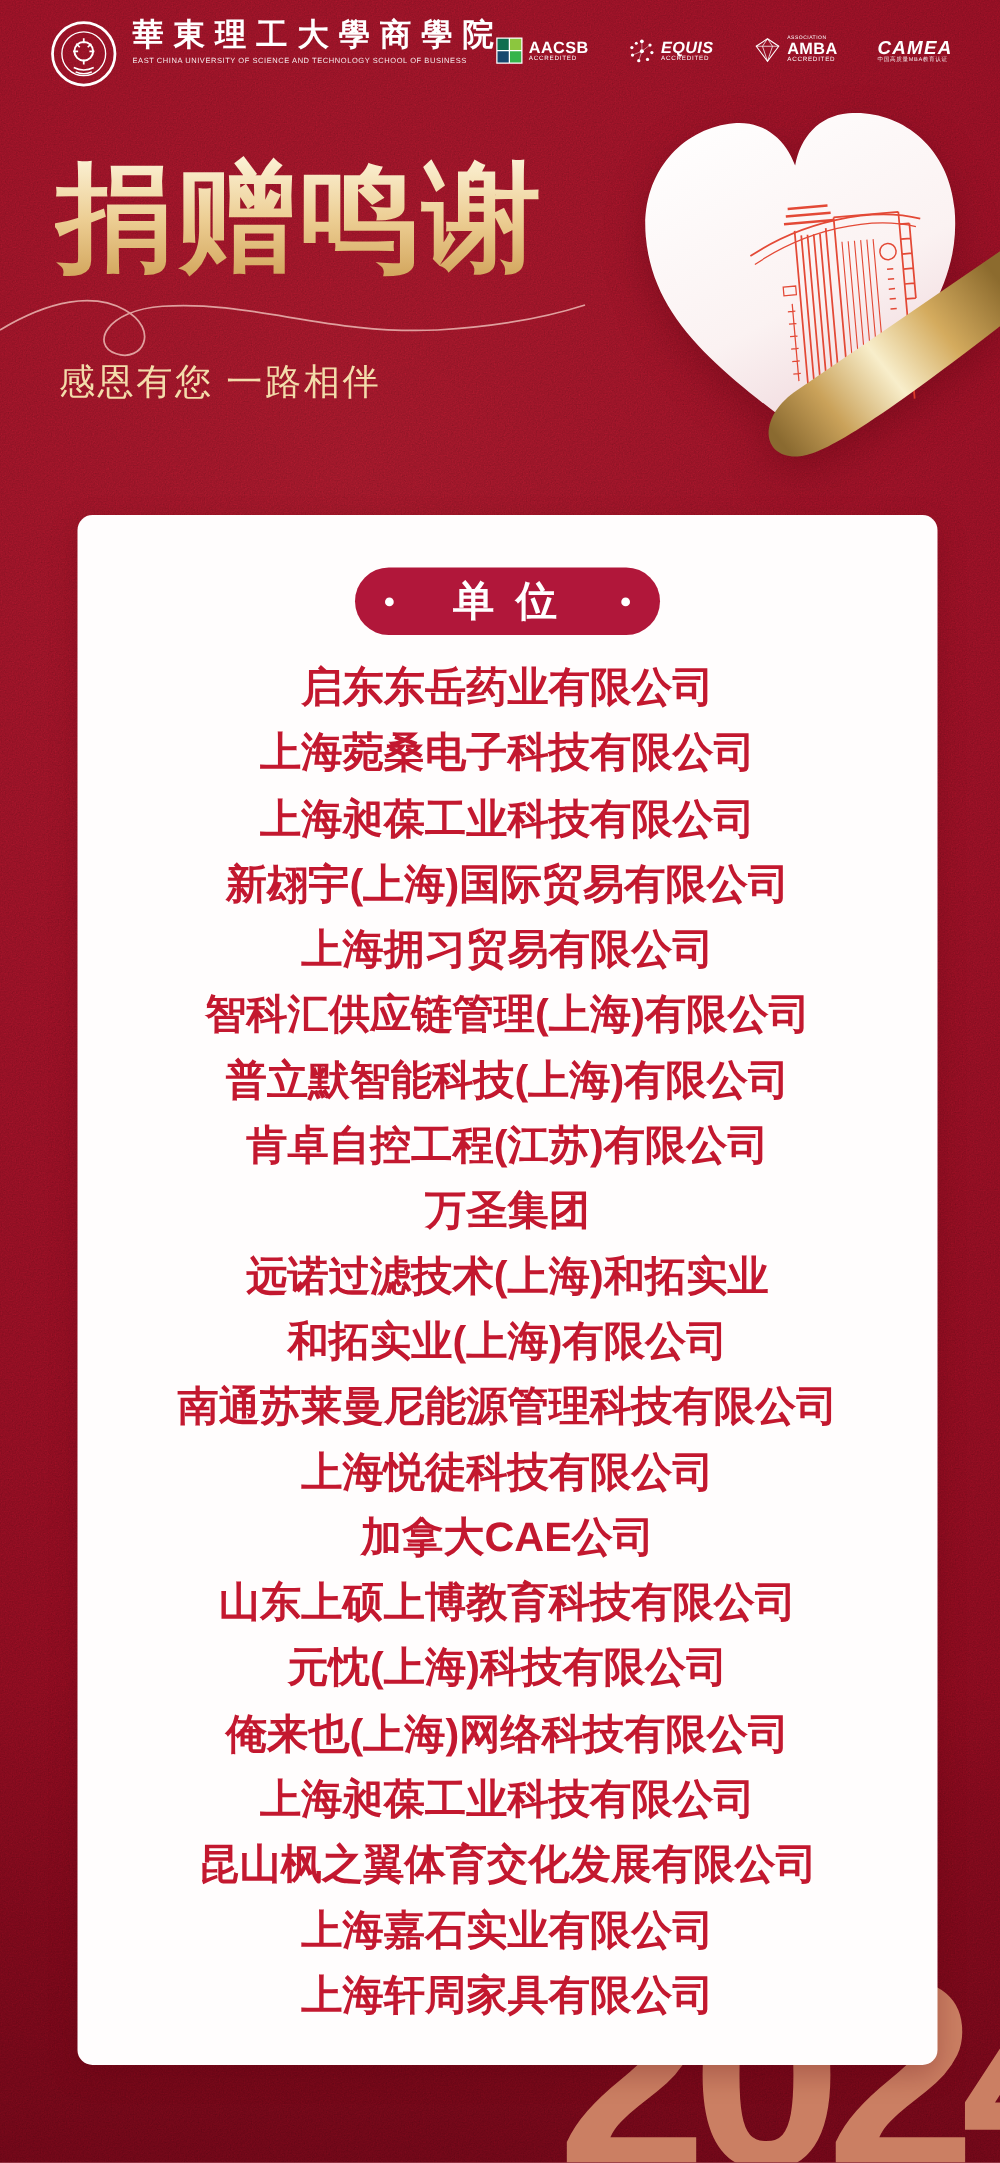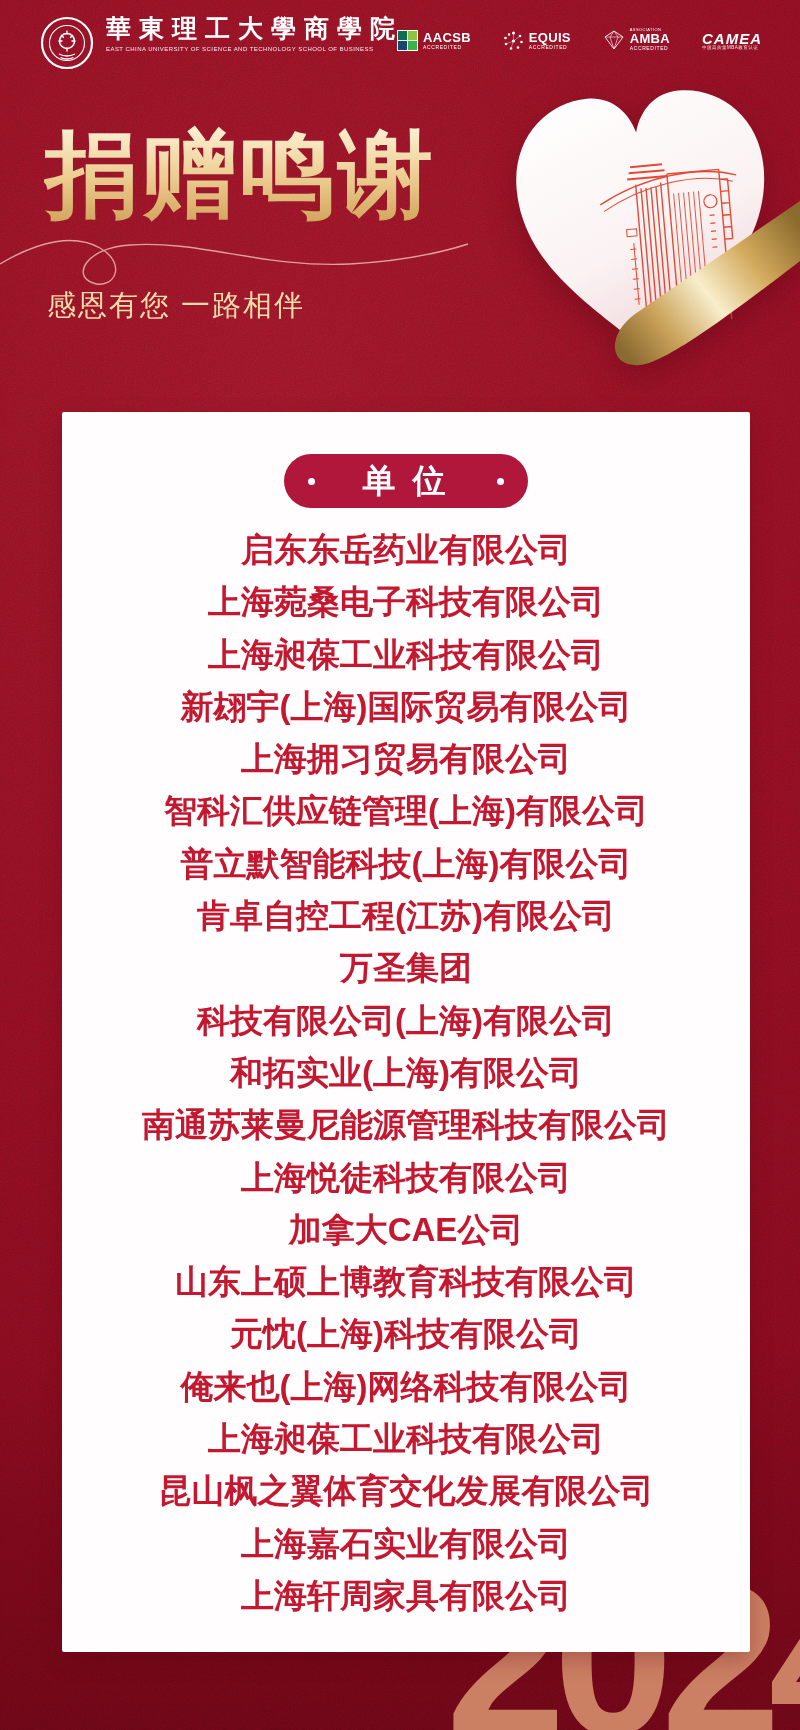--- a/index.html
+++ b/index.html
@@ -13,41 +13,41 @@
   .noise{position:absolute;left:0;top:0;z-index:0;pointer-events:none;}
   
   .logo-block{position:absolute;left:40px;top:16px;display:flex;align-items:flex-start;gap:12px;color:#fff;z-index:3;}
   .emblem{width:54px;height:54px;flex:0 0 auto;}
   .school-cn{font-size:25px;font-weight:700;letter-spacing:8px;line-height:1;white-space:nowrap;}
   .school-en{font-size:6px;letter-spacing:.45px;margin-top:5px;opacity:.92;white-space:nowrap;}
   .accreditations{position:absolute;right:38px;top:28px;display:flex;align-items:flex-end;gap:32px;color:#fff;z-index:3;}
   .accr{display:flex;align-items:center;gap:5px;}
   .accr-col{display:flex;flex-direction:column;line-height:1.05;}
   .accr-name{font-size:13px;font-weight:800;letter-spacing:.3px;}
-  .accr-name.it{}
+  .accr-name.it{font-style:italic;}
   .accr-pre{font-size:4px;letter-spacing:.4px;}
   .accr-sub{font-size:5px;letter-spacing:.6px;}
   .mosaic{width:21px;height:21px;display:grid;grid-template:repeat(2,1fr)/repeat(2,1fr);gap:1px;background:#fff;padding:1px;box-sizing:border-box;}
   .mosaic span{display:block;}
   .camea .accr-name{font-size:15px;font-weight:800;font-style:italic;letter-spacing:1px;}
   .camea .accr-sub{font-size:4.5px;letter-spacing:.5px;opacity:.9;}
   
   .hero-title{
     position:absolute;left:44px;top:122px;z-index:3;line-height:1.1;
     font-size:95px;font-weight:900;letter-spacing:3px;
     background:linear-gradient(180deg,#fbf0d2 6%,var(--title-gold,#eccd92) 52%,#d2a55c 96%);
     -webkit-background-clip:text;background-clip:text;color:transparent;white-space:nowrap;
   }
   .hero-subtitle{position:absolute;left:47px;top:286px;z-index:3;font-size:29px;color:#f3dcab;letter-spacing:2px;font-weight:500;white-space:nowrap;}
   .squiggle{position:absolute;left:0;top:222px;z-index:2;}
   .heart-wrap{position:absolute;left:485px;top:46px;z-index:2;filter:drop-shadow(0 12px 16px rgba(80,0,12,.35));}
   
   .panel{
     position:absolute;left:62px;top:412px;width:688px;height:1240px;z-index:2;
-    background:var(--panel-white,#fffdfd);border-radius:2px;
+    background:var(--panel-white,#fffdfd);border-radius:12px;
     box-shadow:0 8px 22px rgba(90,0,15,.28);
     display:flex;flex-direction:column;align-items:center;
   }
   .badge{
     margin-top:42px;width:244px;height:54px;border-radius:27px;flex:0 0 auto;
     background:var(--badge-red,#b1173a);color:#fff;
     display:flex;align-items:center;justify-content:space-between;padding:0 24px;box-sizing:border-box;
   }
   .badge-label{font-size:33px;font-weight:800;letter-spacing:4px;}
   .badge-dot{width:7px;height:7px;border-radius:50%;background:#fff;}
@@ -209,21 +209,21 @@
         <li>上海拥习贸易有限公司</li>
 
         <li>智科汇供应链管理(上海)有限公司</li>
 
         <li>普立默智能科技(上海)有限公司</li>
 
         <li>肯卓自控工程(江苏)有限公司</li>
 
         <li>万圣集团</li>
 
-        <li>科技有限公司(上海)有限公司</li>
+        <li>远诺过滤技术(上海)和拓实业</li>
 
         <li>和拓实业(上海)有限公司</li>
 
         <li>南通苏莱曼尼能源管理科技有限公司</li>
 
         <li>上海悦徒科技有限公司</li>
 
         <li>加拿大CAE公司</li>
 
         <li>山东上硕上博教育科技有限公司</li>

